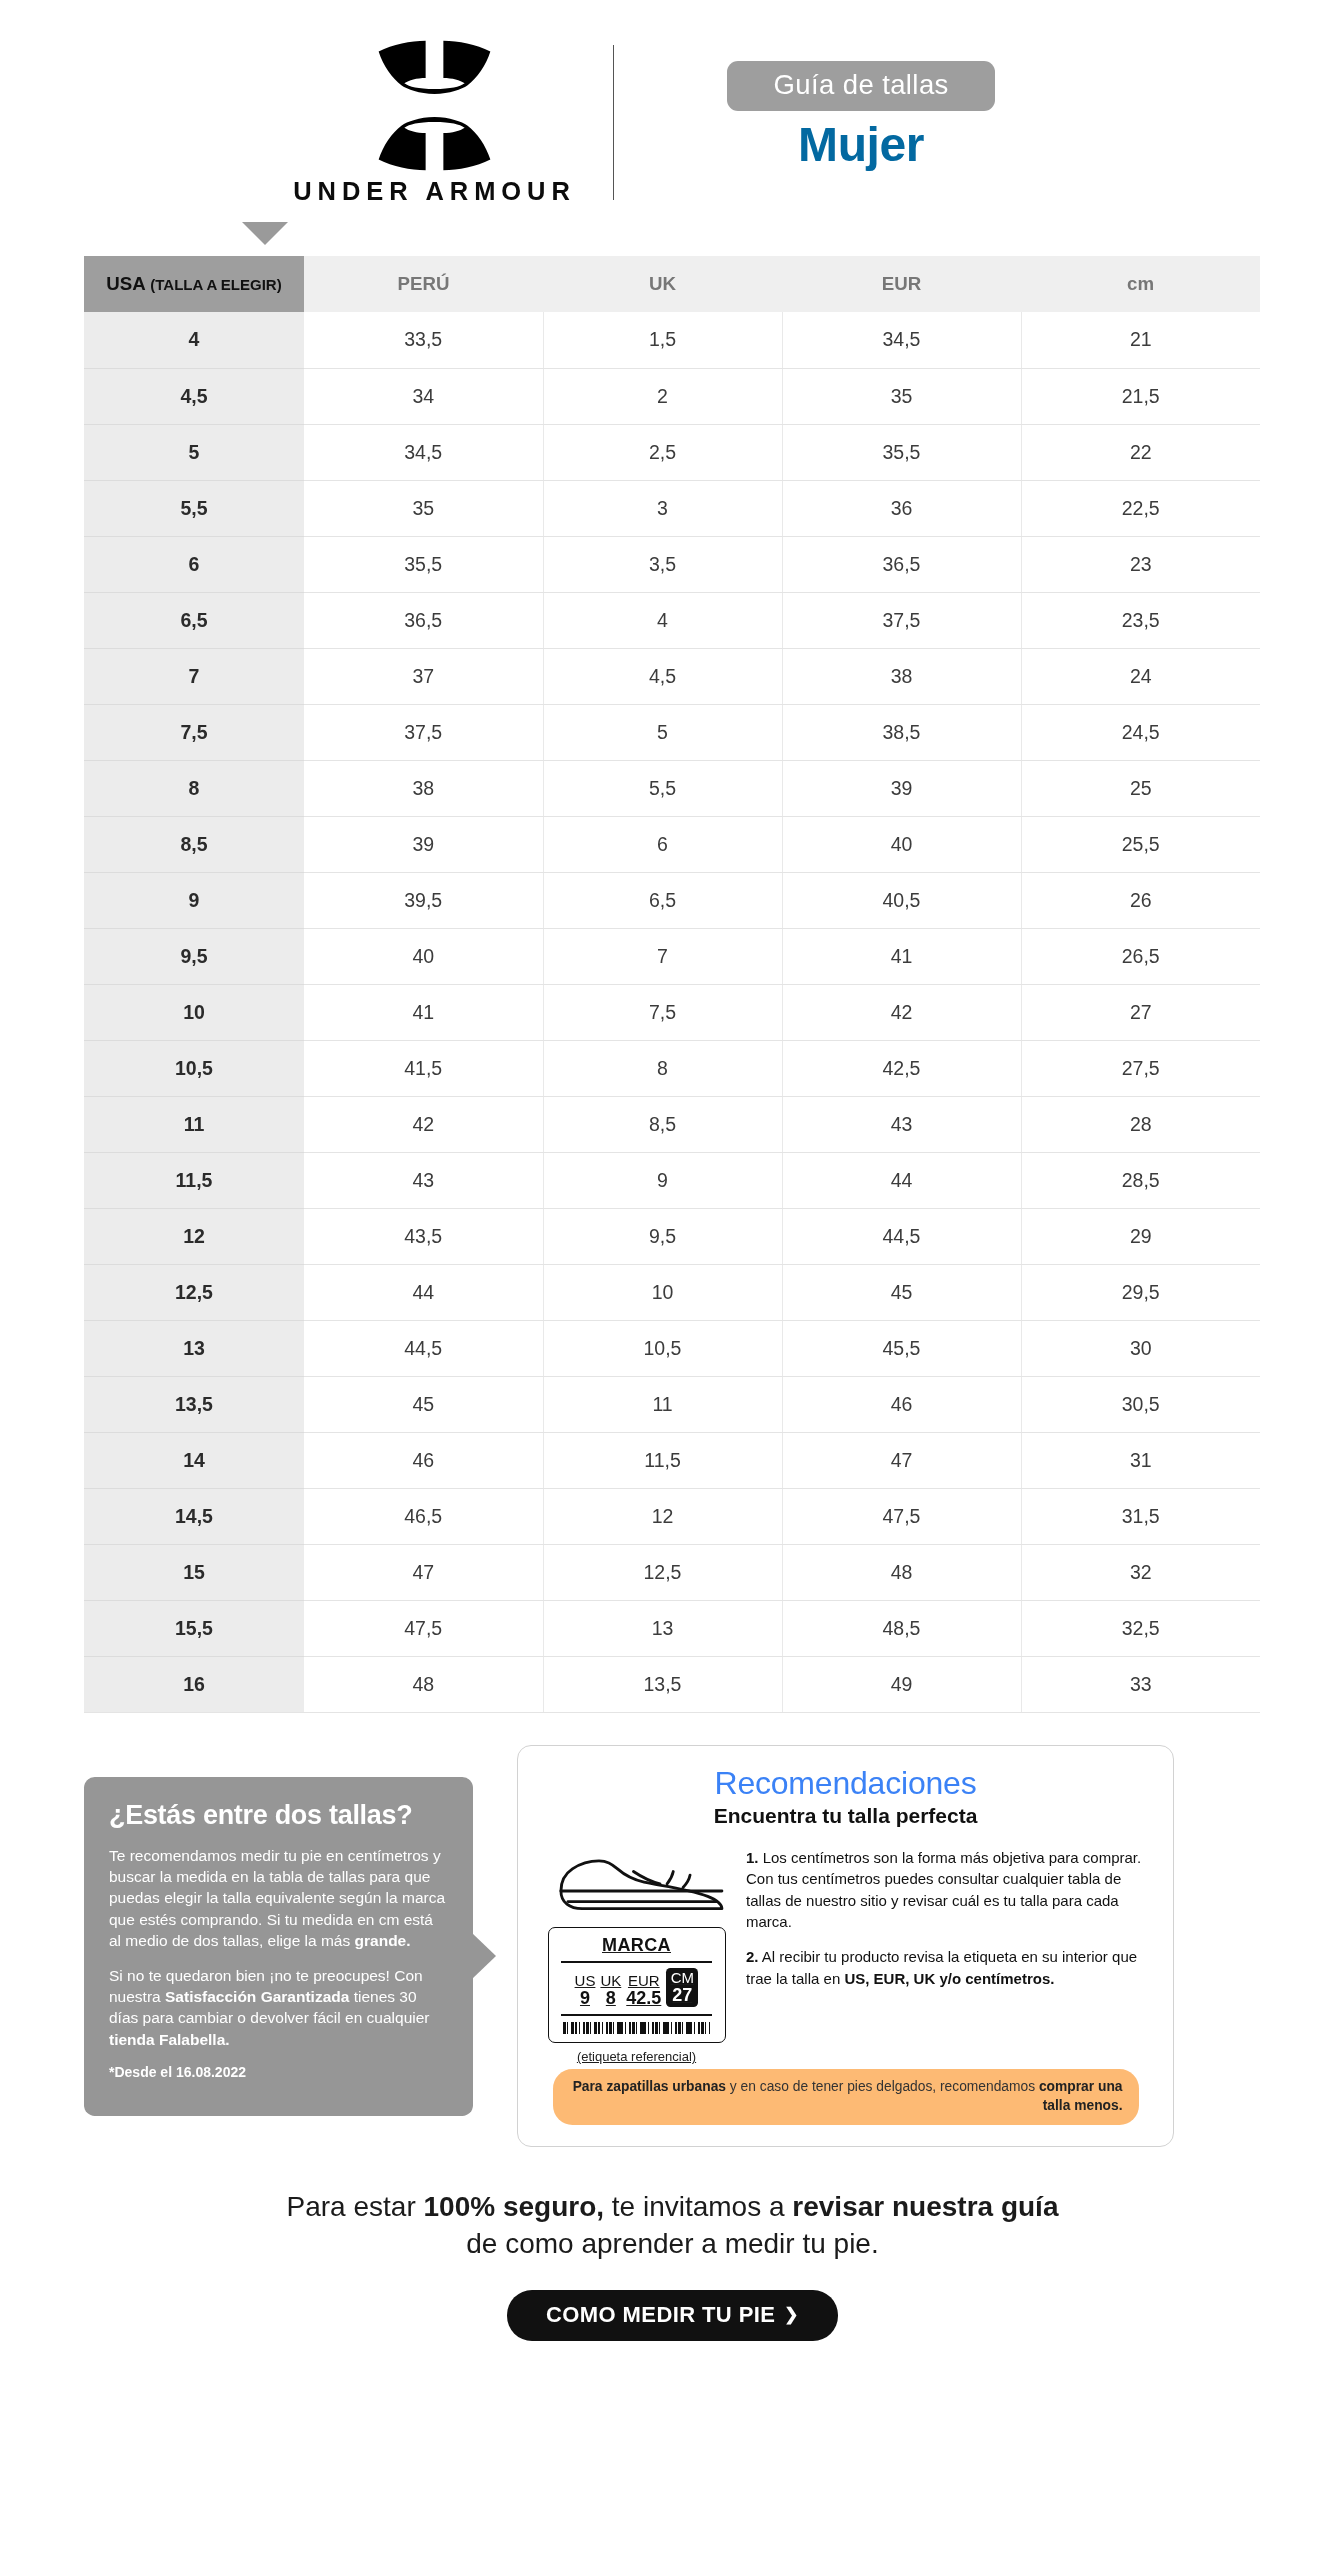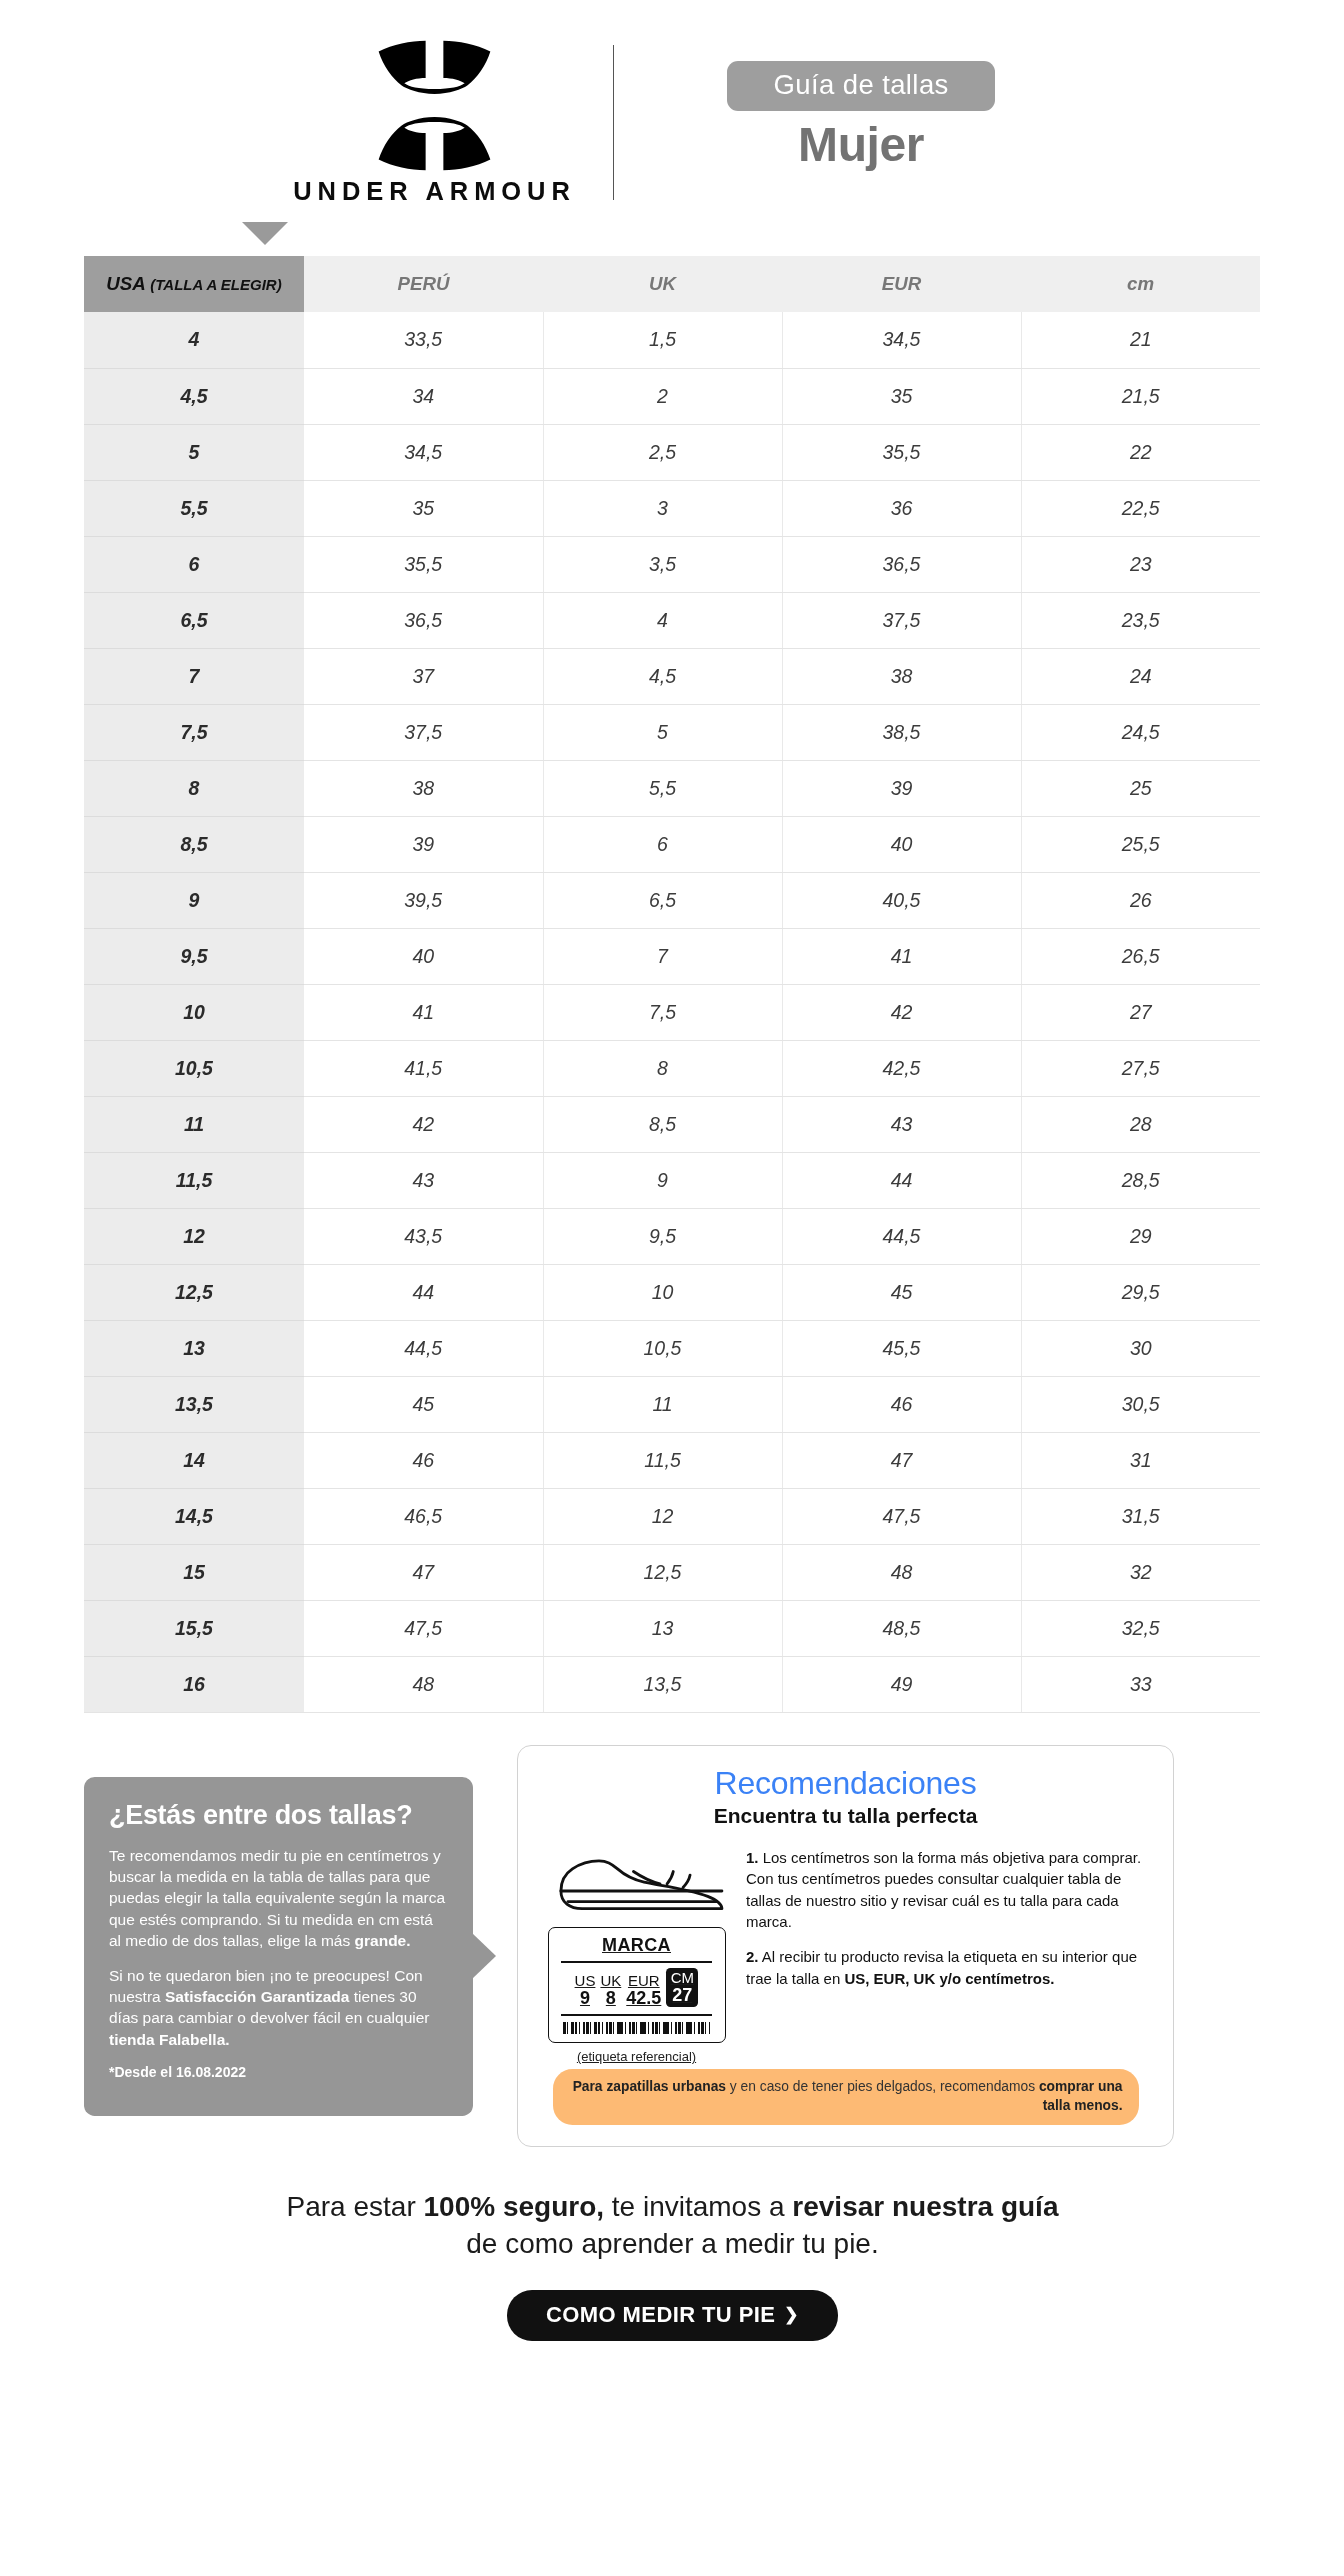--- a/index.html
+++ b/index.html
@@ -55,21 +55,21 @@
     font-size: 27.5px;
     letter-spacing: 0.4px;
     padding: 8px 46px 9.8px 46px;
     white-space: nowrap;
     border-radius: 11px;
   }
   .page-title {
     font-size: 48px;
     font-weight: bold;
     letter-spacing: -0.4px;
-    color: #737373;
+    color: #0369a1;
     margin-top: 6px;
   }
 
   
   .arrow-row { position: relative; height: 27px; }
   .down-arrow {
     position: absolute;
     left: 242px;
     top: 0;
     width: 0; height: 0;
@@ -77,21 +77,20 @@
     border-right: 23px solid transparent;
     border-top: 23px solid #9a9a9a;
   }
 
   
   .table-wrap { padding: 7px 84px 0 84px; }
   table.size-table {
     width: 1176px;
     border-collapse: collapse;
     table-layout: fixed;
-    font-style: italic;
   }
   table.size-table col.c0 { width: 220px; }
   table.size-table col.c1 { width: 239px; }
   table.size-table col.c2 { width: 239px; }
   table.size-table col.c3 { width: 239px; }
   table.size-table col.c4 { width: 239px; }
 
   table.size-table thead th {
     height: 56px;
     background: #efefef;

